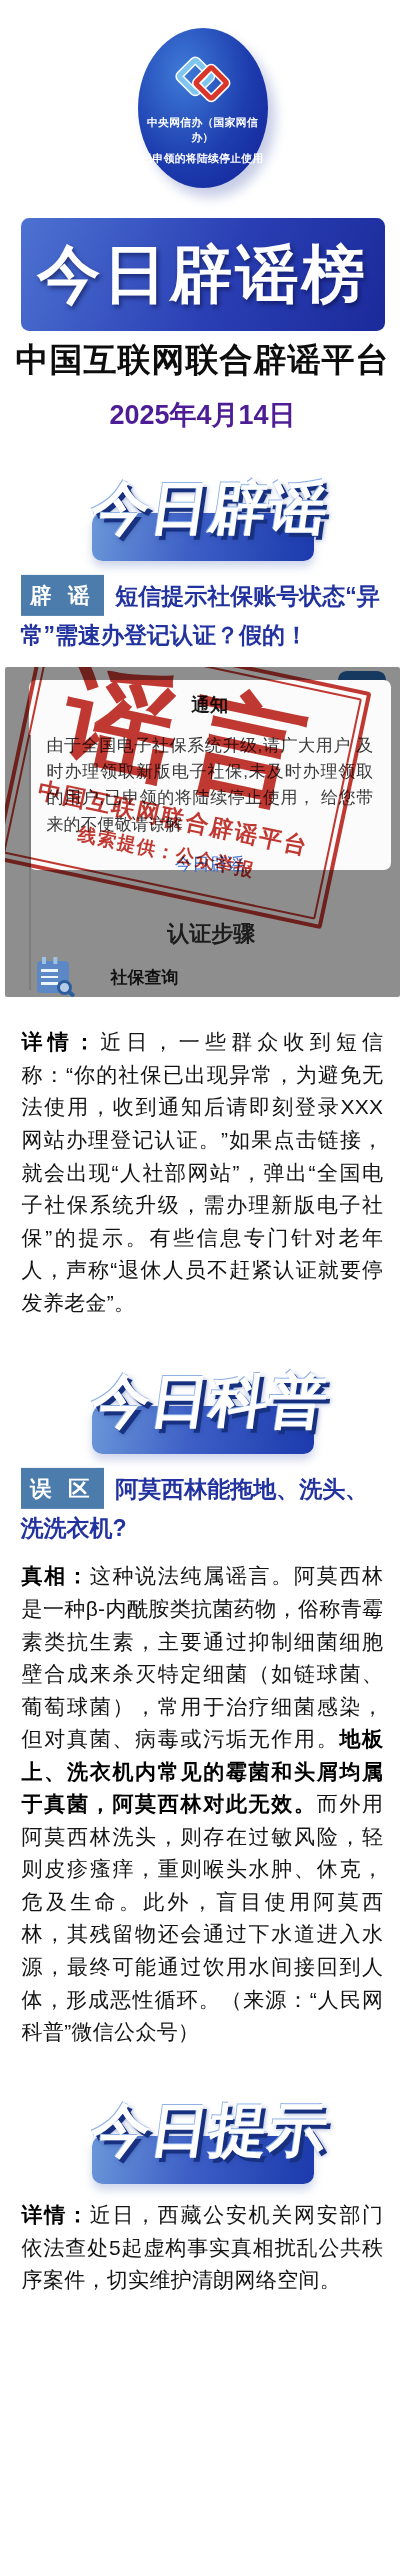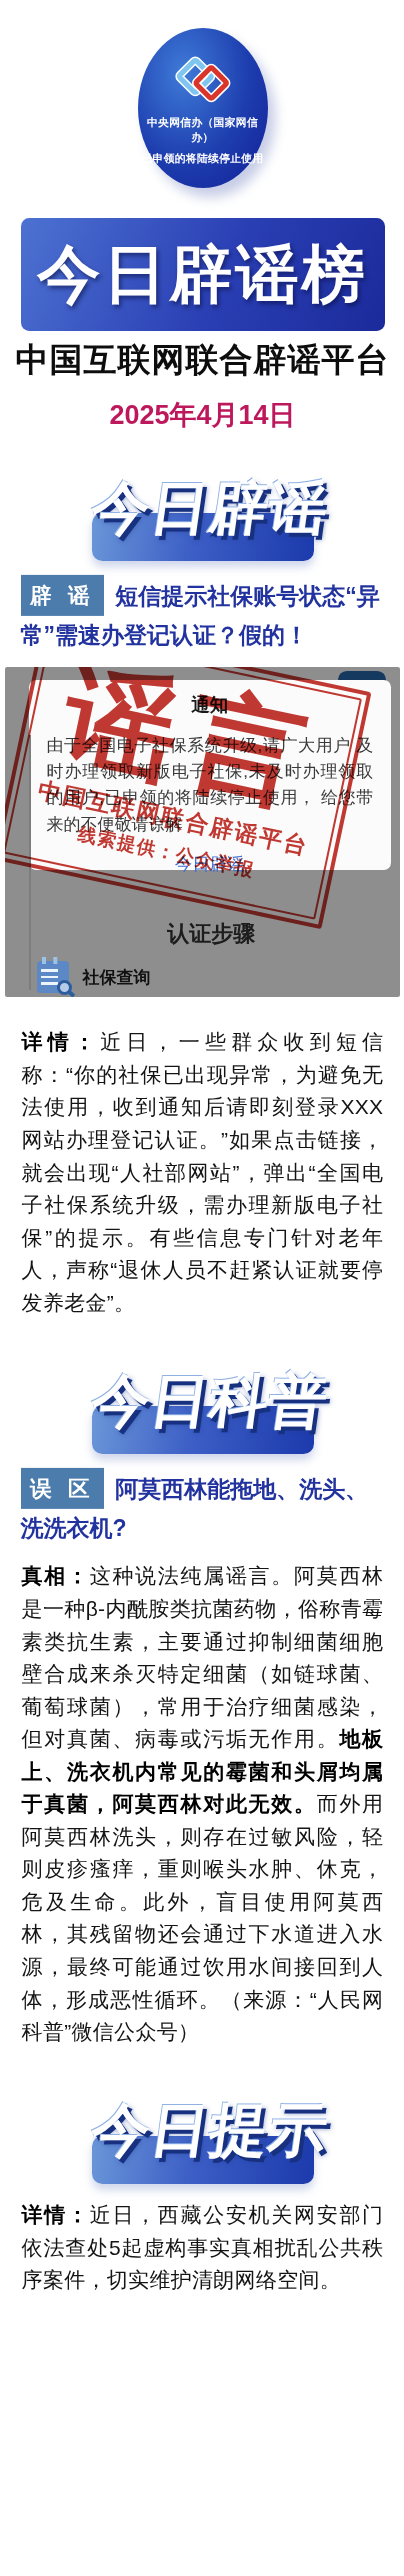--- a/index.html
+++ b/index.html
@@ -22,21 +22,21 @@
   .logo-mark{margin-top:25px;}
   .logo-text{color:#fff;font-weight:700;font-size:10.8px;text-align:center;line-height:1.4;margin-top:5.2px;letter-spacing:0.3px;}
 
   
   .main-banner{width:364px;height:113px;margin:0 auto 7.2px;border-radius:8.2px;
     background:linear-gradient(115deg,#4d72d2 0%,#2a3fb4 55%,#1b2a9a 100%);
     display:flex;align-items:center;justify-content:center;}
   .main-banner span{font-size:63px;font-weight:900;color:#fff;letter-spacing:3.1px;
     text-shadow:2.1px 2.6px 4.1px rgba(8,14,66,.55);}
   .subtitle{text-align:center;font-size:33px;font-weight:900;color:#0d0d0d;letter-spacing:1px;margin-bottom:13.4px;}
-  .date{text-align:center;font-size:27px;font-weight:800;color:#be185d;margin-bottom:20.6px;}
+  .date{text-align:center;font-size:27px;font-weight:800;color:#4c1d95;margin-bottom:20.6px;}
 
   
   .sec-banner{position:relative;width:222px;height:108px;margin:0 auto 15.5px;}
   .sec-banner .rect{position:absolute;bottom:0;left:0;width:222px;height:48px;border-radius:10.3px;
     background:linear-gradient(100deg,var(--banner-light) 0%,#3d5fc6 45%,var(--banner-dark) 100%);
     box-shadow:0 5.2px 8.2px rgba(120,140,200,.35);}
   .sec-banner .bt{position:absolute;left:0;right:0;bottom:13.4px;text-align:center;white-space:nowrap;
     font-size:58px;font-weight:900;letter-spacing:1px;}
   .sec-banner .bt.back{color:#17307f;transform:translate(3.6px,4.1px) skewX(-8deg);
     text-shadow:0 0 5.2px rgba(30,60,150,.5);}
@@ -56,21 +56,21 @@
   .shot{position:relative;width:395px;height:330px;margin:9.3px auto 29px;background:#8e8e8e;
     border-radius:2.1px;overflow:hidden;}
   .shot-pill{position:absolute;top:4.1px;right:14.4px;width:48px;height:17.5px;border-radius:8.8px;background:#16395f;}
   .shot-card{position:absolute;top:12.4px;left:24px;right:9.3px;height:190px;background:#fbfbfb;
     border-radius:7.2px;padding:12.4px 17.5px;}
   .notice-title{text-align:center;font-size:18.5px;font-weight:800;color:#1a1a1a;margin-bottom:15.5px;}
   .notice-body{font-size:17px;color:#3a3a3a;line-height:1.55;text-align:justify;}
   .notice-link{text-align:center;font-size:17.5px;color:#3f6fd0;margin-top:14.4px;}
   .shot-steps{position:absolute;top:207px;left:24px;right:9.3px;bottom:0;padding:12.4px 5.2px 0 8.2px;}
   .steps-title{text-align:center;font-size:22px;font-weight:700;color:#1d1d1d;margin-bottom:12.4px;margin-top:32px;}
-  .step-row{display:flex;align-items:flex-start;}
+  .step-row{display:flex;align-items:flex-start;gap:28px;}
   .cal{width:32px;height:32px;border-radius:4.1px;background:#5c88c5;position:relative;flex:0 0 auto;}
   .cal::before{content:"";position:absolute;left:4.1px;right:11.3px;top:8.2px;height:17.5px;
     background:repeating-linear-gradient(#eef4fb 0 2.6px,transparent 2.6px 6.7px);}
   .cal::after{content:"";position:absolute;top:-4.1px;left:5.2px;width:4.1px;height:7.2px;background:#9cc2e8;
     box-shadow:11.3px 0 0 #9cc2e8;}
   .lens{position:absolute;right:-3.1px;bottom:-2.1px;width:15.5px;height:15.5px;border:3.6px solid #2c5d9e;
     border-radius:50%;background:rgba(220,232,246,.7);}
   .lens::after{content:"";position:absolute;width:7.2px;height:3.6px;background:#2c5d9e;
     right:-6.2px;bottom:-3.1px;transform:rotate(40deg);border-radius:1.5px;}
   .step-name{font-size:17px;font-weight:800;color:#111;margin:5.2px 0 0 13.4px;}

